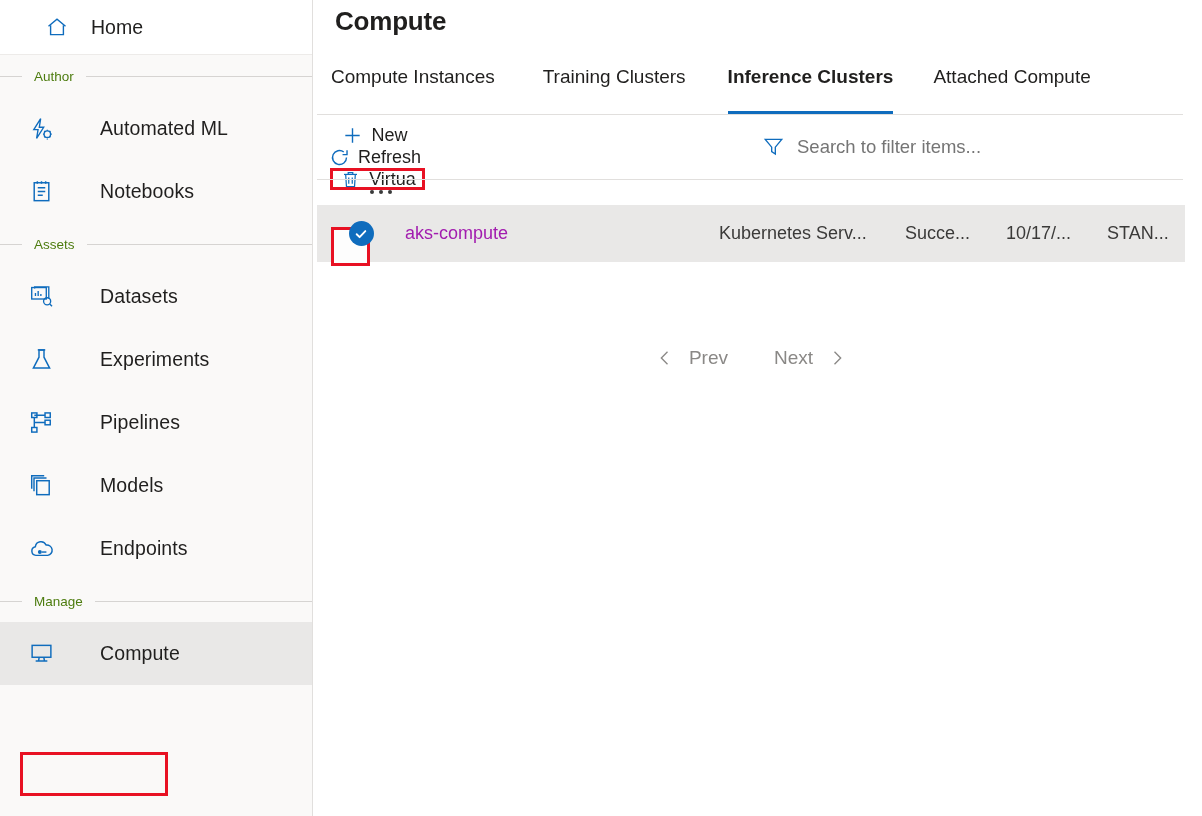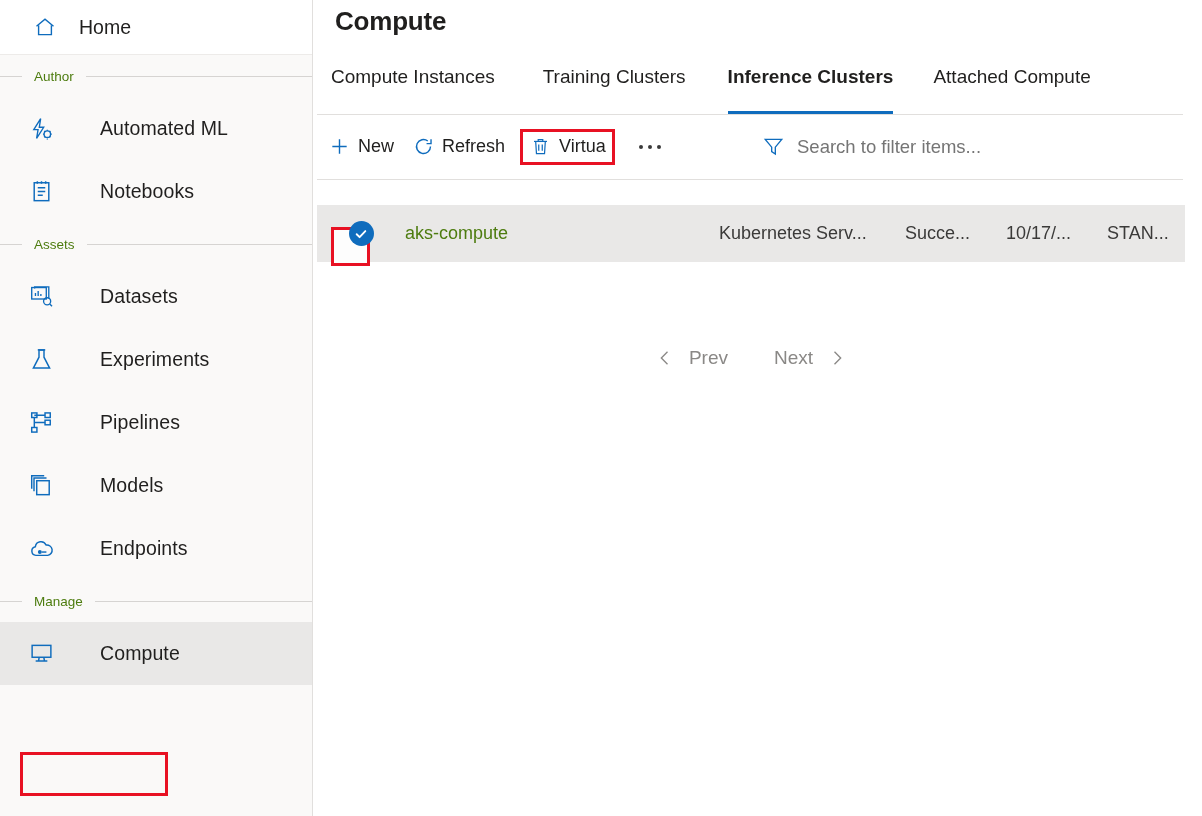--- a/index.html
+++ b/index.html
@@ -23,21 +23,21 @@
     background: #faf9f8;
     border-right: 1px solid #e1dfdd;
     position: relative;
     flex: 0 0 313px;
   }
   .nav-home {
     height: 55px;
     background: #ffffff;
     display: flex;
     align-items: center;
-    padding-left: 32px;
+    padding-left: 44px;
     border-bottom: 1px solid #edebe9;
   }
   .nav-item {
     height: 63px;
     display: flex;
     align-items: center;
     padding-left: 28px;
     cursor: pointer;
     position: relative;
     gap: 25px;
@@ -152,20 +152,21 @@
     background: #e1dfdd;
   }
 
   
   .cmdbar {
     position: absolute;
     left: 6px; top: 124px;
     height: 45px;
     display: flex;
     align-items: center;
+    flex-direction: column;
   }
   .cmd {
     display: flex;
     align-items: center;
     height: 36px;
     padding: 0 9px;
     cursor: pointer;
     position: relative;
   }
   .cmd .ci {
@@ -261,21 +262,21 @@
     font-weight: bold;
     color: #201f1e;
     white-space: nowrap;
   }
   .td {
     font-size: 18px;
     color: #3b3a39;
     white-space: nowrap;
   }
   .td.link {
-    color: #4d7c0f;
+    color: #a21caf;
   }
   .sort-arrow {
     margin-left: 9px;
     color: #0f6cbd;
     font-size: 17px;
     line-height: 1;
   }
 
   .checkcircle {
     width: 25px; height: 25px;

